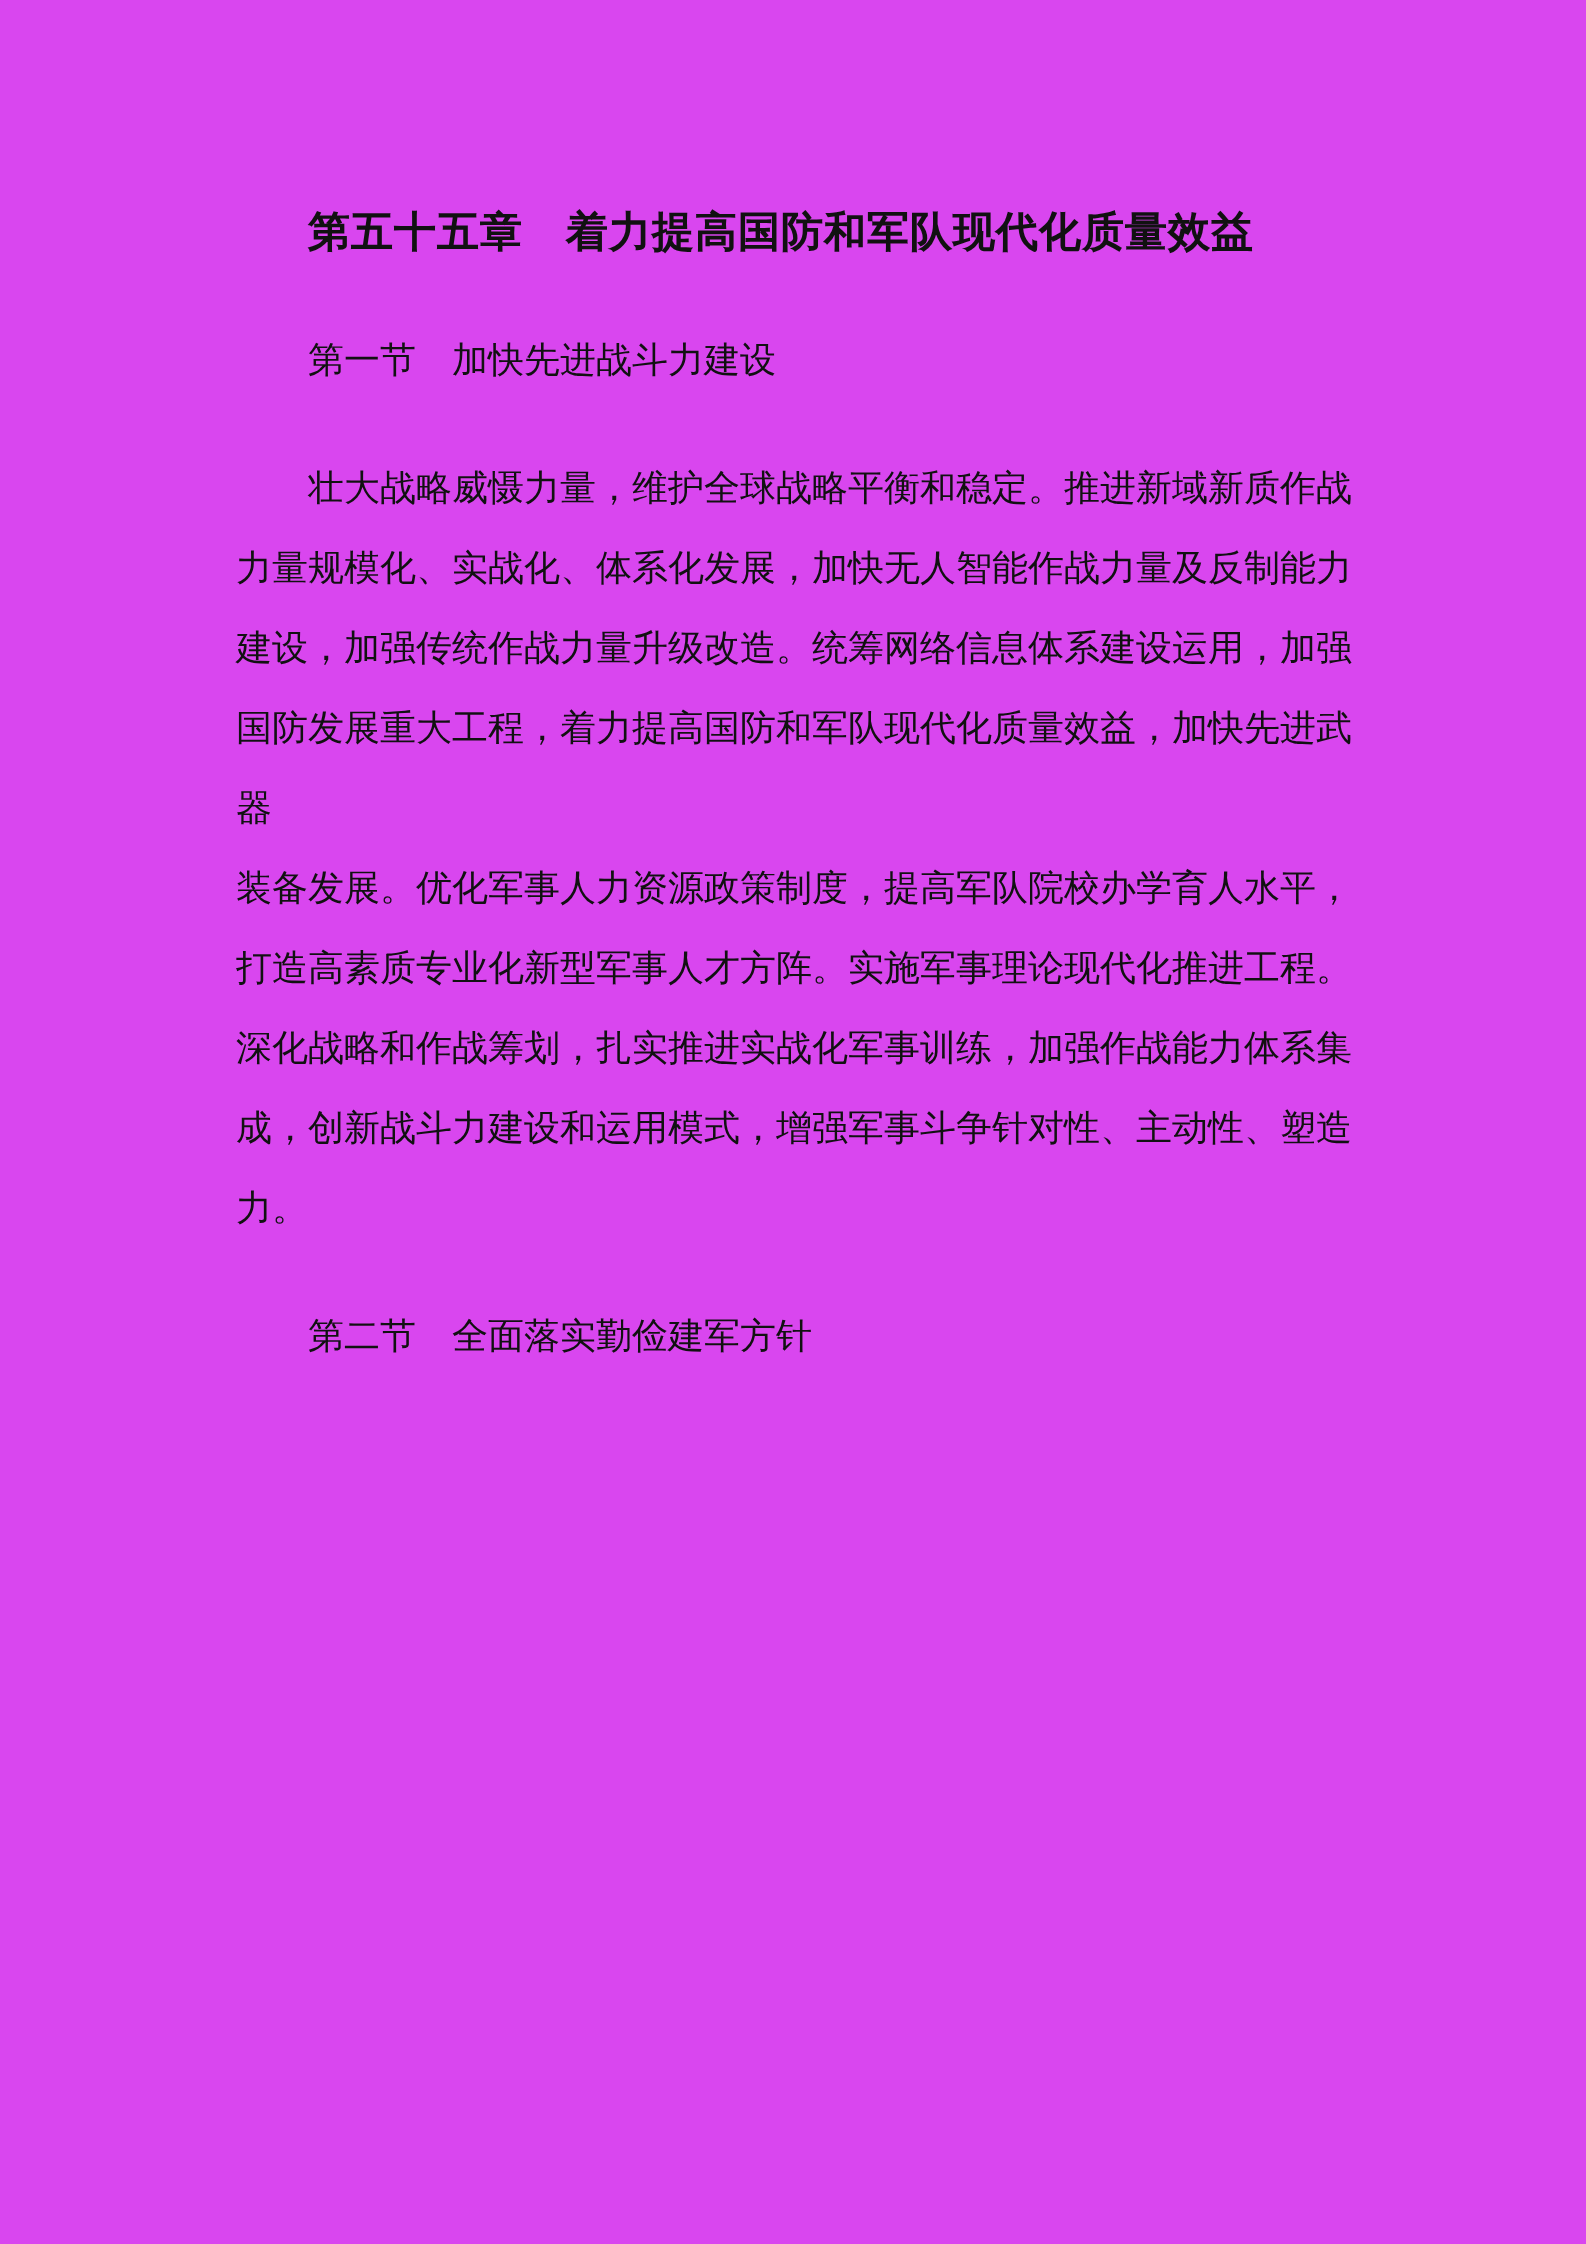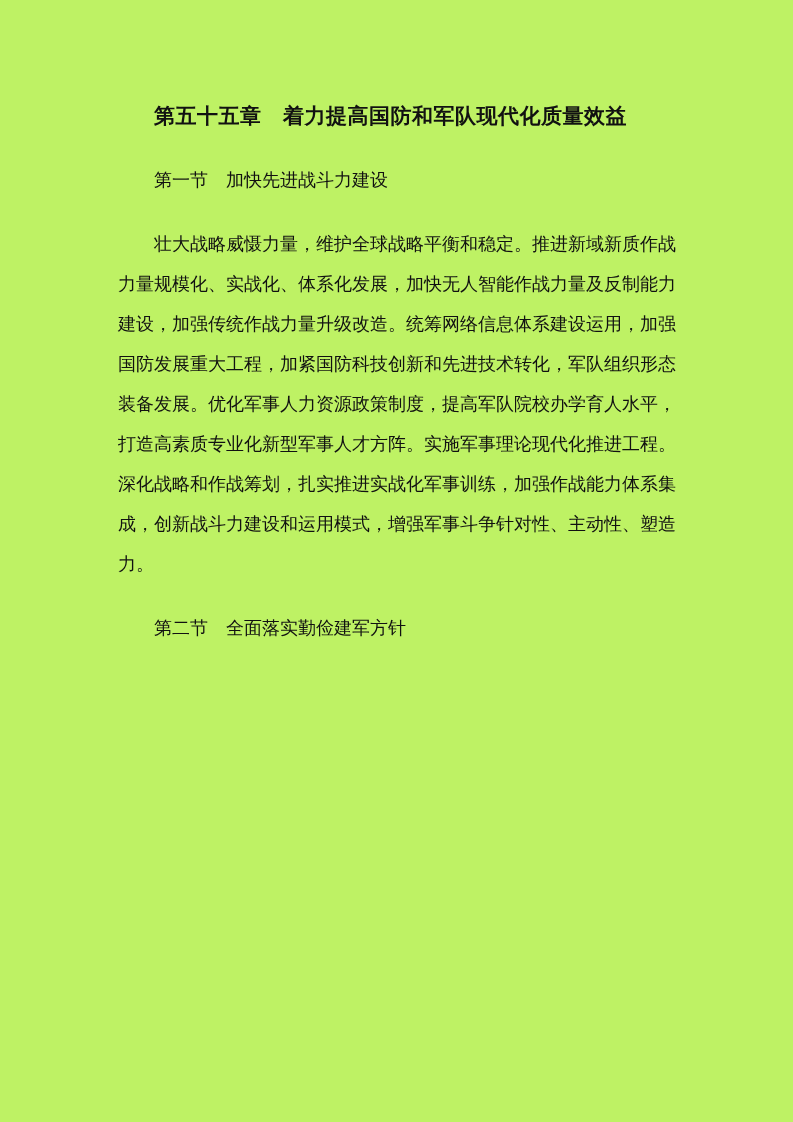--- a/index.html
+++ b/index.html
@@ -4,21 +4,21 @@
 <style>
   * { margin: 0; padding: 0; box-sizing: border-box; }
   html, body {
     background: #ffffff;
     font-family: "Liberation Serif", "DejaVu Serif", serif;
   }
   .page {
     position: relative;
     width: 793px;
     height: 1122px;
-    background: #bef264;
+    background: #d946ef;
     overflow: hidden;
   }
   .content {
     position: absolute;
     top: 96px;
     left: 118px;
     width: 558px;
     color: #111111;
   }
   .chapter-title {
@@ -61,21 +61,21 @@
 
     <div class="chapter-title">第五十五章　着力提高国防和军队现代化质量效益</div>
 
 
     <div class="section-heading block">第一节　加快先进战斗力建设</div>
 
     <div class="para block">
       <div class="line indent">壮大战略威慑力量，维护全球战略平衡和稳定。推进新域新质作战</div>
       <div class="line">力量规模化、实战化、体系化发展，加快无人智能作战力量及反制能力</div>
       <div class="line">建设，加强传统作战力量升级改造。统筹网络信息体系建设运用，加强</div>
-      <div class="line">国防发展重大工程，加紧国防科技创新和先进技术转化，军队组织形态</div>
+      <div class="line">国防发展重大工程，着力提高国防和军队现代化质量效益，加快先进武器</div>
       <div class="line">装备发展。优化军事人力资源政策制度，提高军队院校办学育人水平，</div>
       <div class="line">打造高素质专业化新型军事人才方阵。实施军事理论现代化推进工程。</div>
       <div class="line">深化战略和作战筹划，扎实推进实战化军事训练，加强作战能力体系集</div>
       <div class="line">成，创新战斗力建设和运用模式，增强军事斗争针对性、主动性、塑造</div>
       <div class="line last-line">力。</div>
     </div>
 
     <div class="section-heading block">第二节　全面落实勤俭建军方针</div>
 
 

